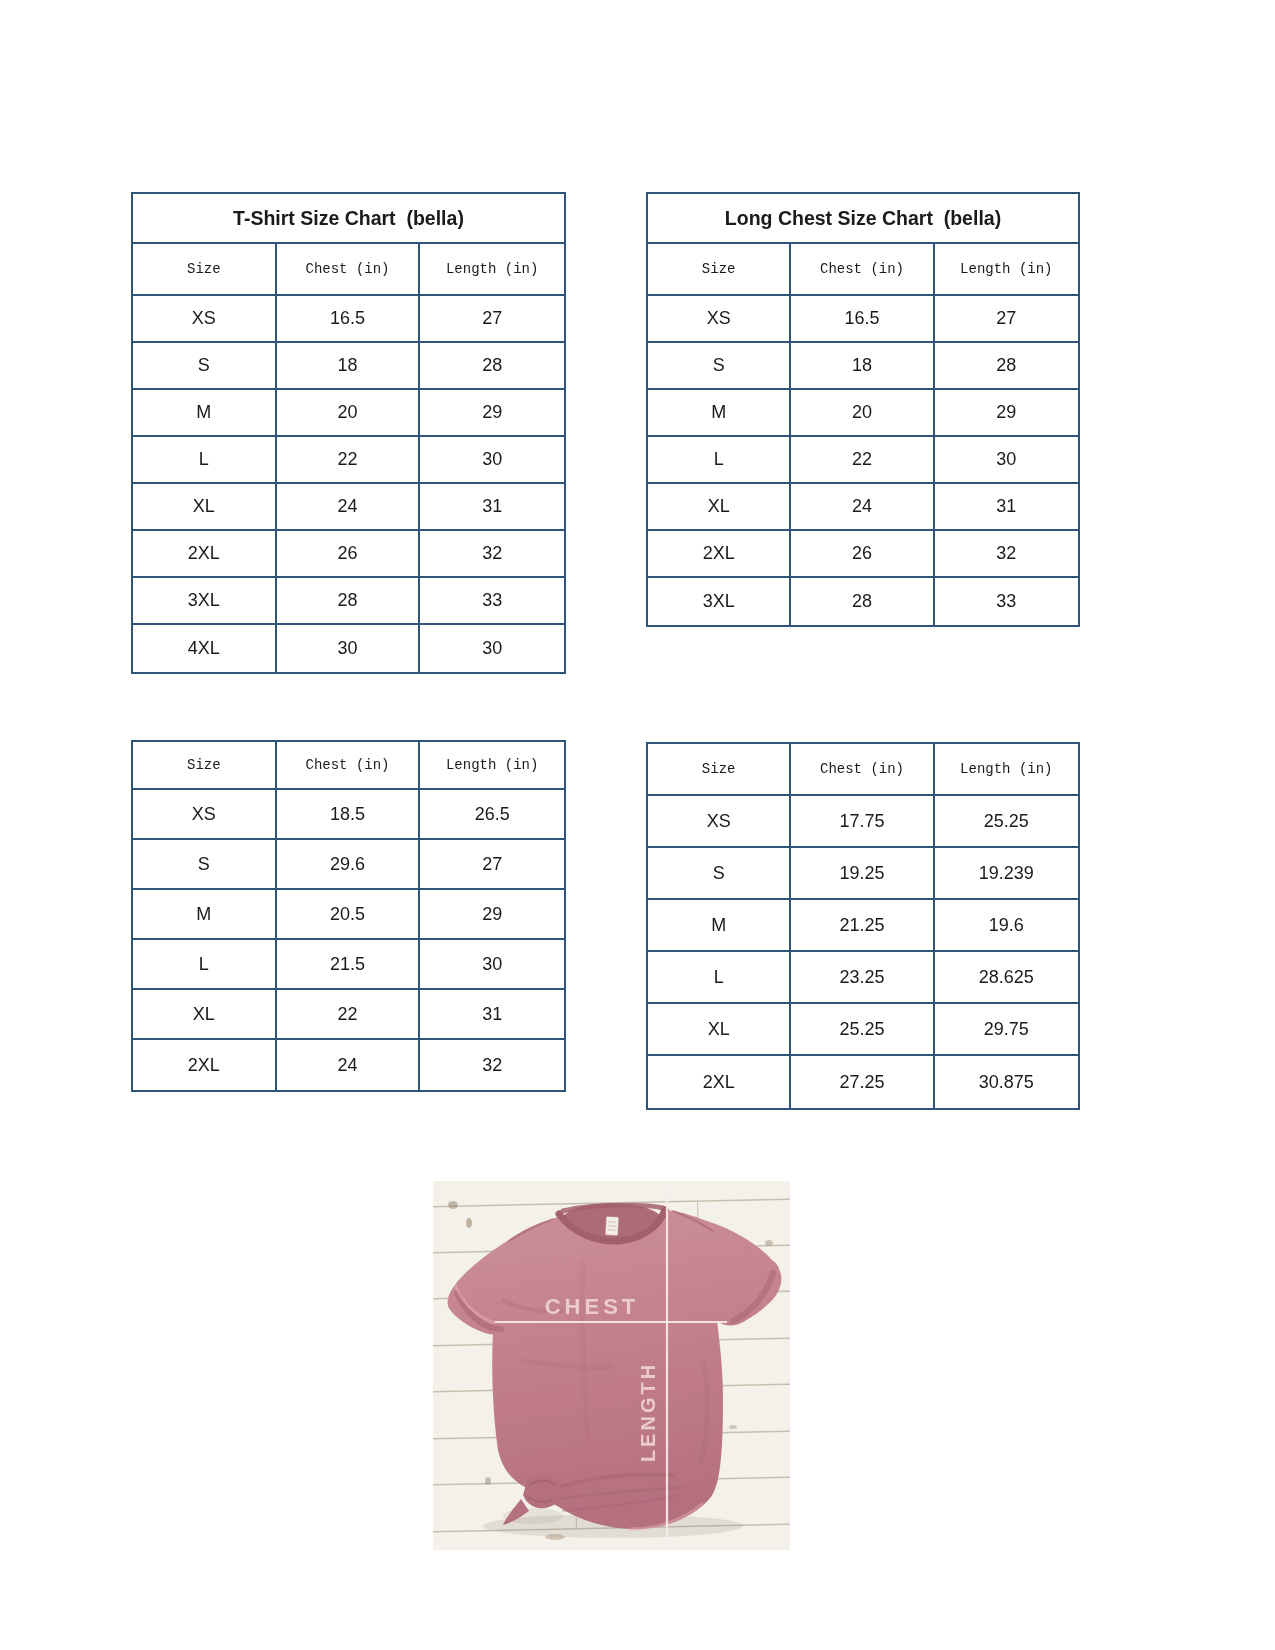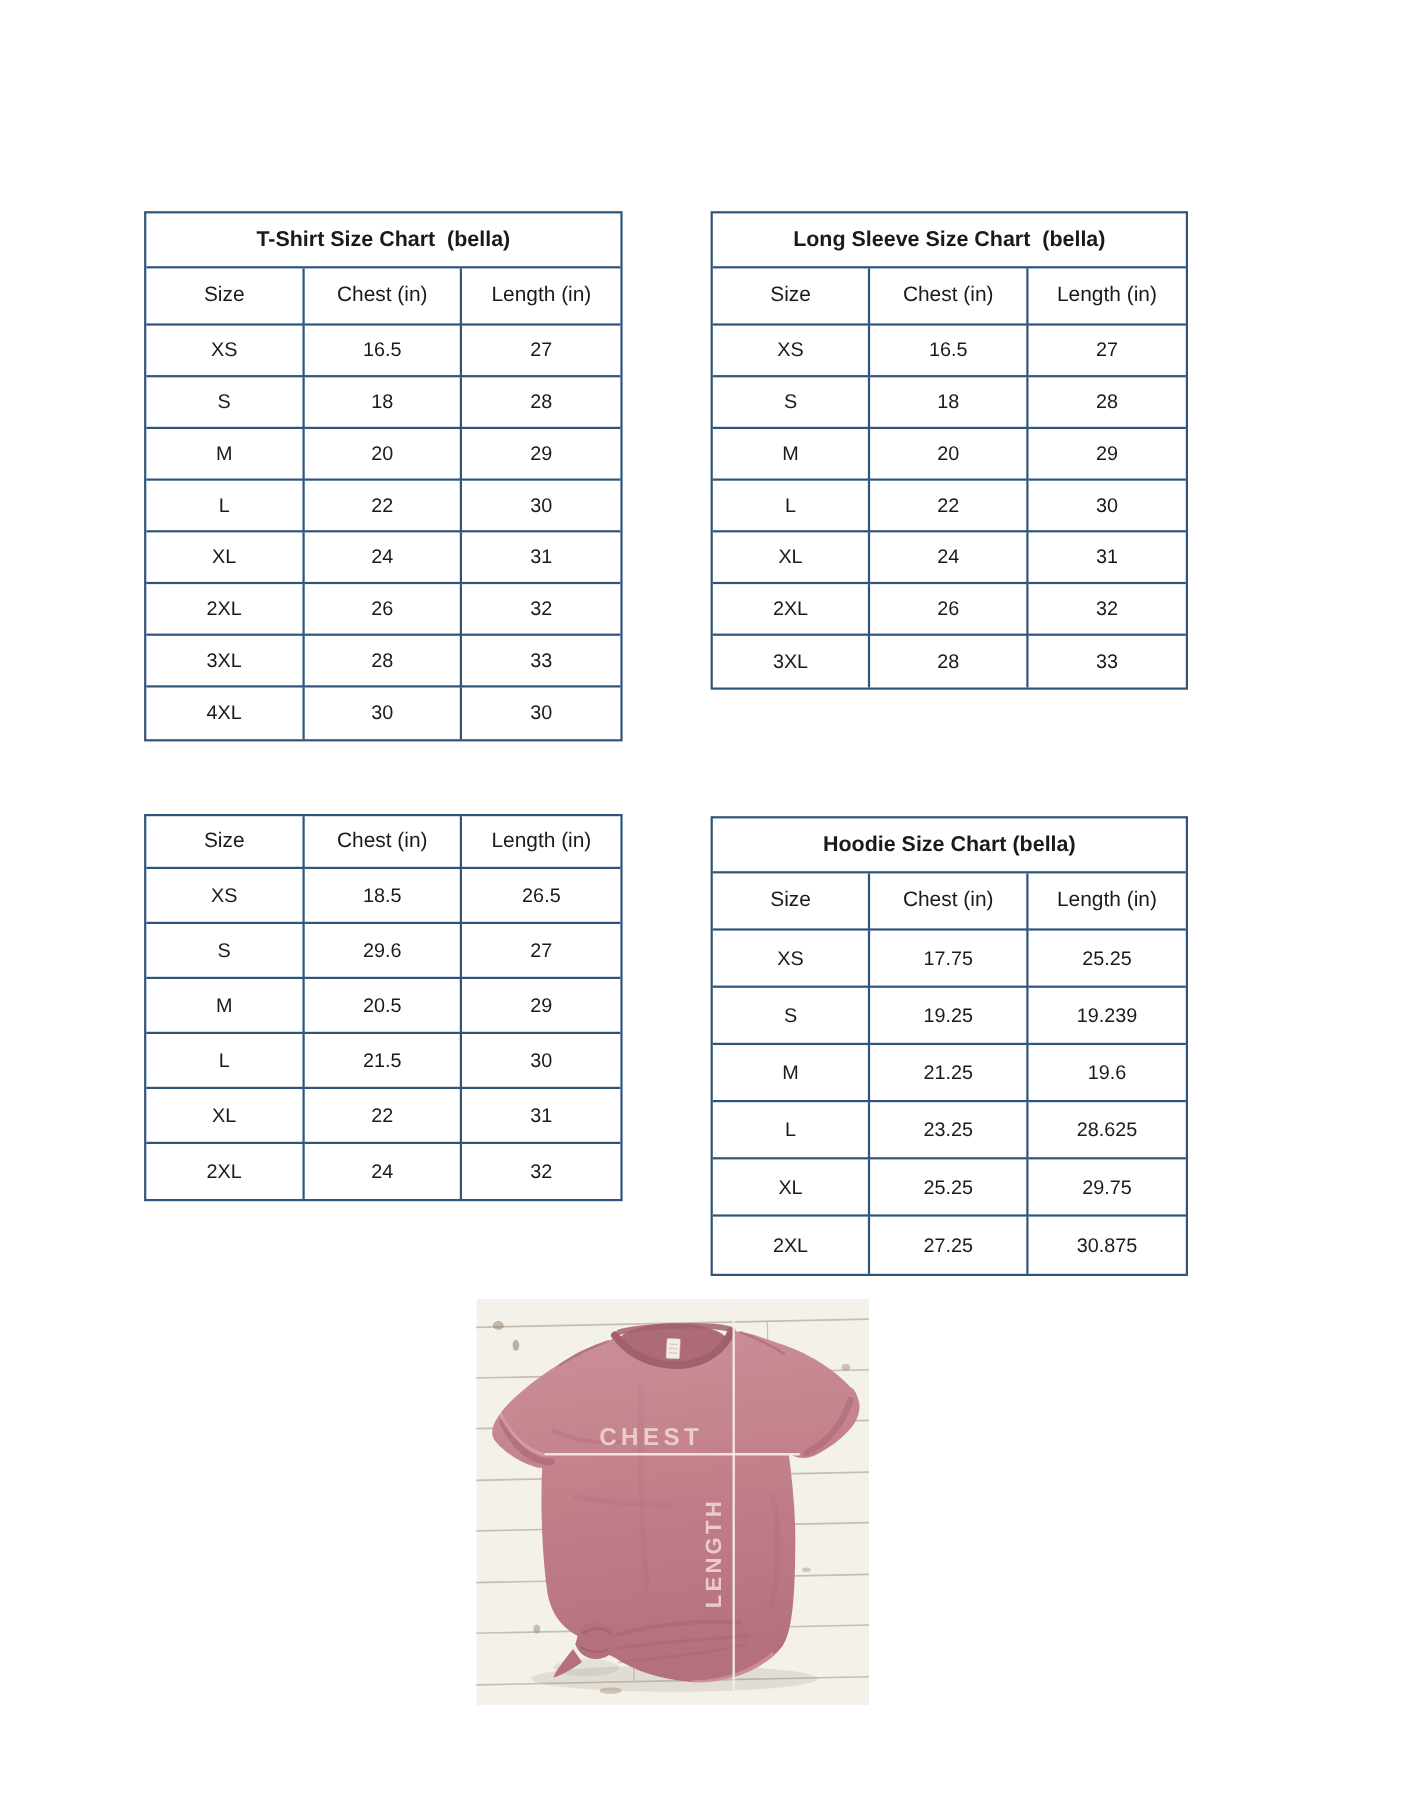--- a/index.html
+++ b/index.html
@@ -30,21 +30,21 @@
     display: grid;
     grid-template-columns: 1fr 1fr 1fr;
   }
   .cell {
     height: var(--row-h);
     border-right: 2px solid var(--border, #2f547a);
     border-bottom: 2px solid var(--border, #2f547a);
     display: flex; align-items: center; justify-content: center;
     font-size: 18px;
   }
-  .cell.th { height: var(--header-h); font-size: 19px; }
+  .cell.th { height: var(--header-h); font-size: 14px; font-family: Liberation Mono, monospace; }
   .table-grid .cell:nth-child(3n) { border-right: none; }
   .table-grid .cell:nth-last-child(-n+3) { border-bottom: none; }
 
   #table-0 { left: 131px; top: 192px; width: 435px; --title-h: 50px; --header-h: 52px; --row-h: 47px; }
   #table-1 { left: 646px; top: 192px; width: 434px; --title-h: 50px; --header-h: 52px; --row-h: 47px; }
   #table-2 { left: 131px; top: 740px; width: 435px; --title-h: 47px; --header-h: 48px; --row-h: 50px; }
   #table-3 { left: 646px; top: 742px; width: 434px; --title-h: 50px; --header-h: 52px; --row-h: 52px; }
 
   .product-photo {
     position: absolute;
@@ -85,21 +85,21 @@
         <div class="cell">3XL</div>
         <div class="cell">28</div>
         <div class="cell">33</div>
         <div class="cell">4XL</div>
         <div class="cell">30</div>
         <div class="cell">30</div>
       </div>
   </section>
 
   <section class="size-table" id="table-1">
-    <div class="table-title">Long Sleeve Size Chart  (bella)</div>
+    <div class="table-title">Long Chest Size Chart  (bella)</div>
     <div class="table-grid">
         <div class="cell th">Size</div>
         <div class="cell th">Chest (in)</div>
         <div class="cell th">Length (in)</div>
         <div class="cell">XS</div>
         <div class="cell">16.5</div>
         <div class="cell">27</div>
         <div class="cell">S</div>
         <div class="cell">18</div>
         <div class="cell">28</div>
@@ -141,21 +141,20 @@
         <div class="cell">XL</div>
         <div class="cell">22</div>
         <div class="cell">31</div>
         <div class="cell">2XL</div>
         <div class="cell">24</div>
         <div class="cell">32</div>
       </div>
   </section>
 
   <section class="size-table" id="table-3">
-    <div class="table-title">Hoodie Size Chart (bella)</div>
     <div class="table-grid">
         <div class="cell th">Size</div>
         <div class="cell th">Chest (in)</div>
         <div class="cell th">Length (in)</div>
         <div class="cell">XS</div>
         <div class="cell">17.75</div>
         <div class="cell">25.25</div>
         <div class="cell">S</div>
         <div class="cell">19.25</div>
         <div class="cell">19.239</div>

